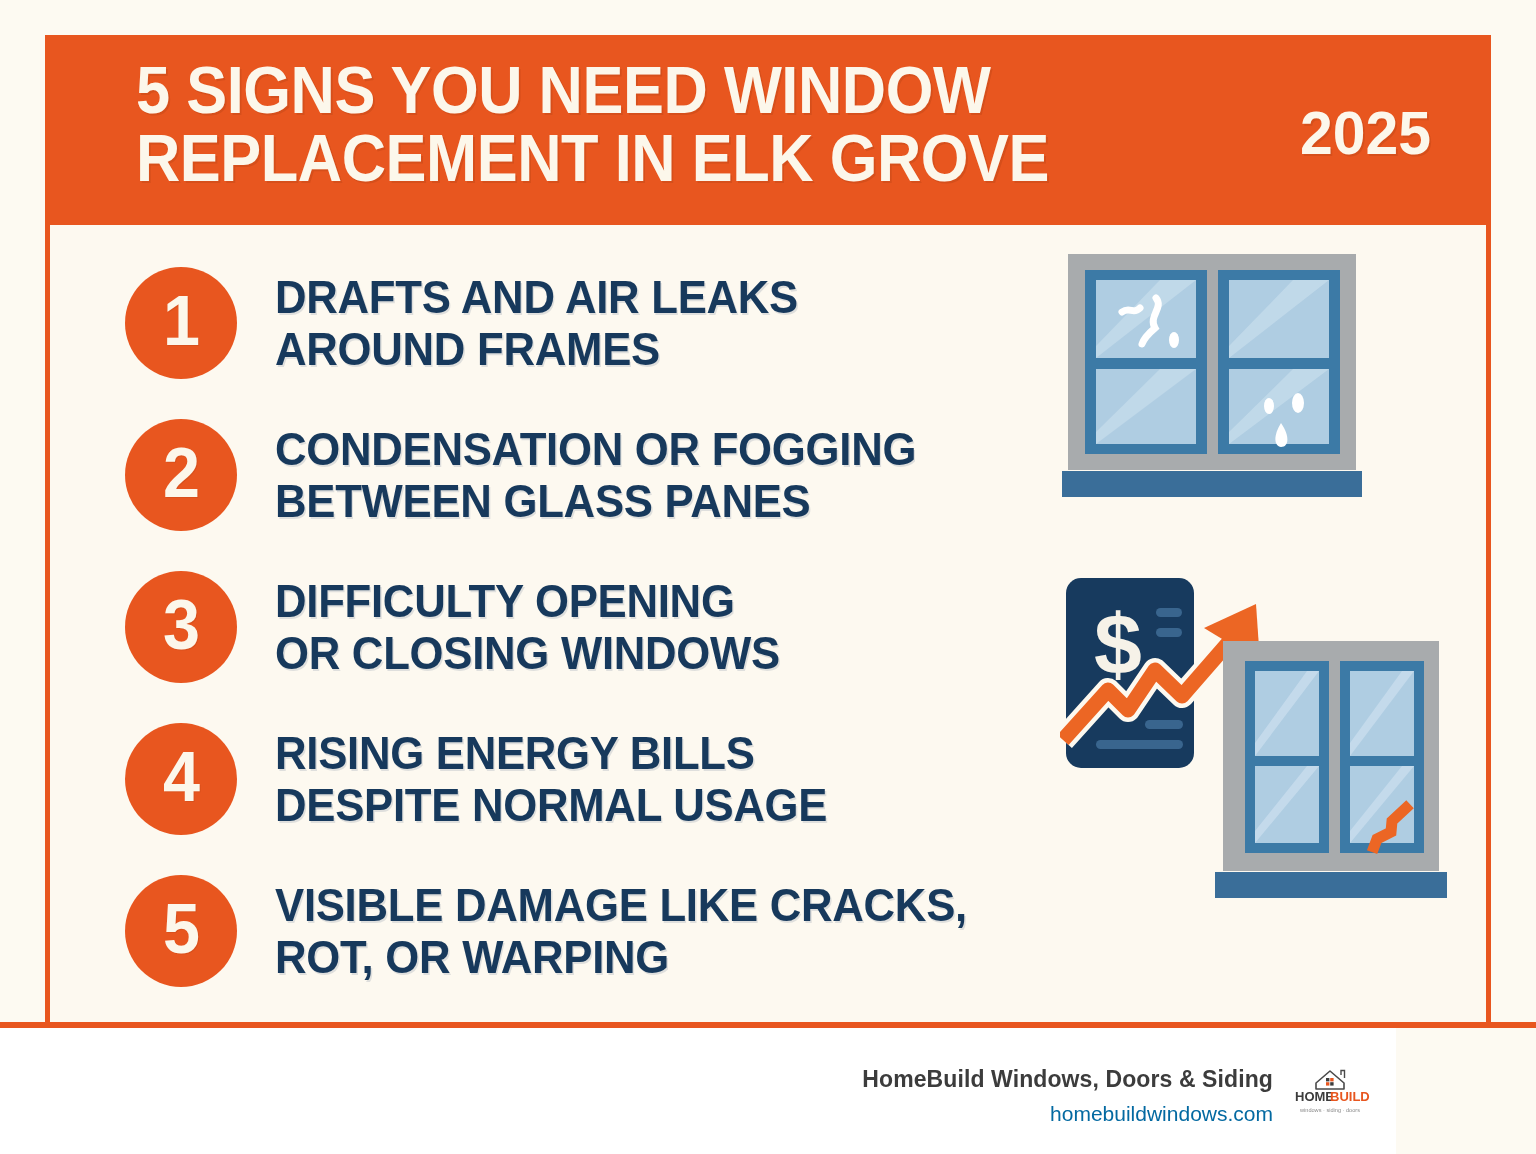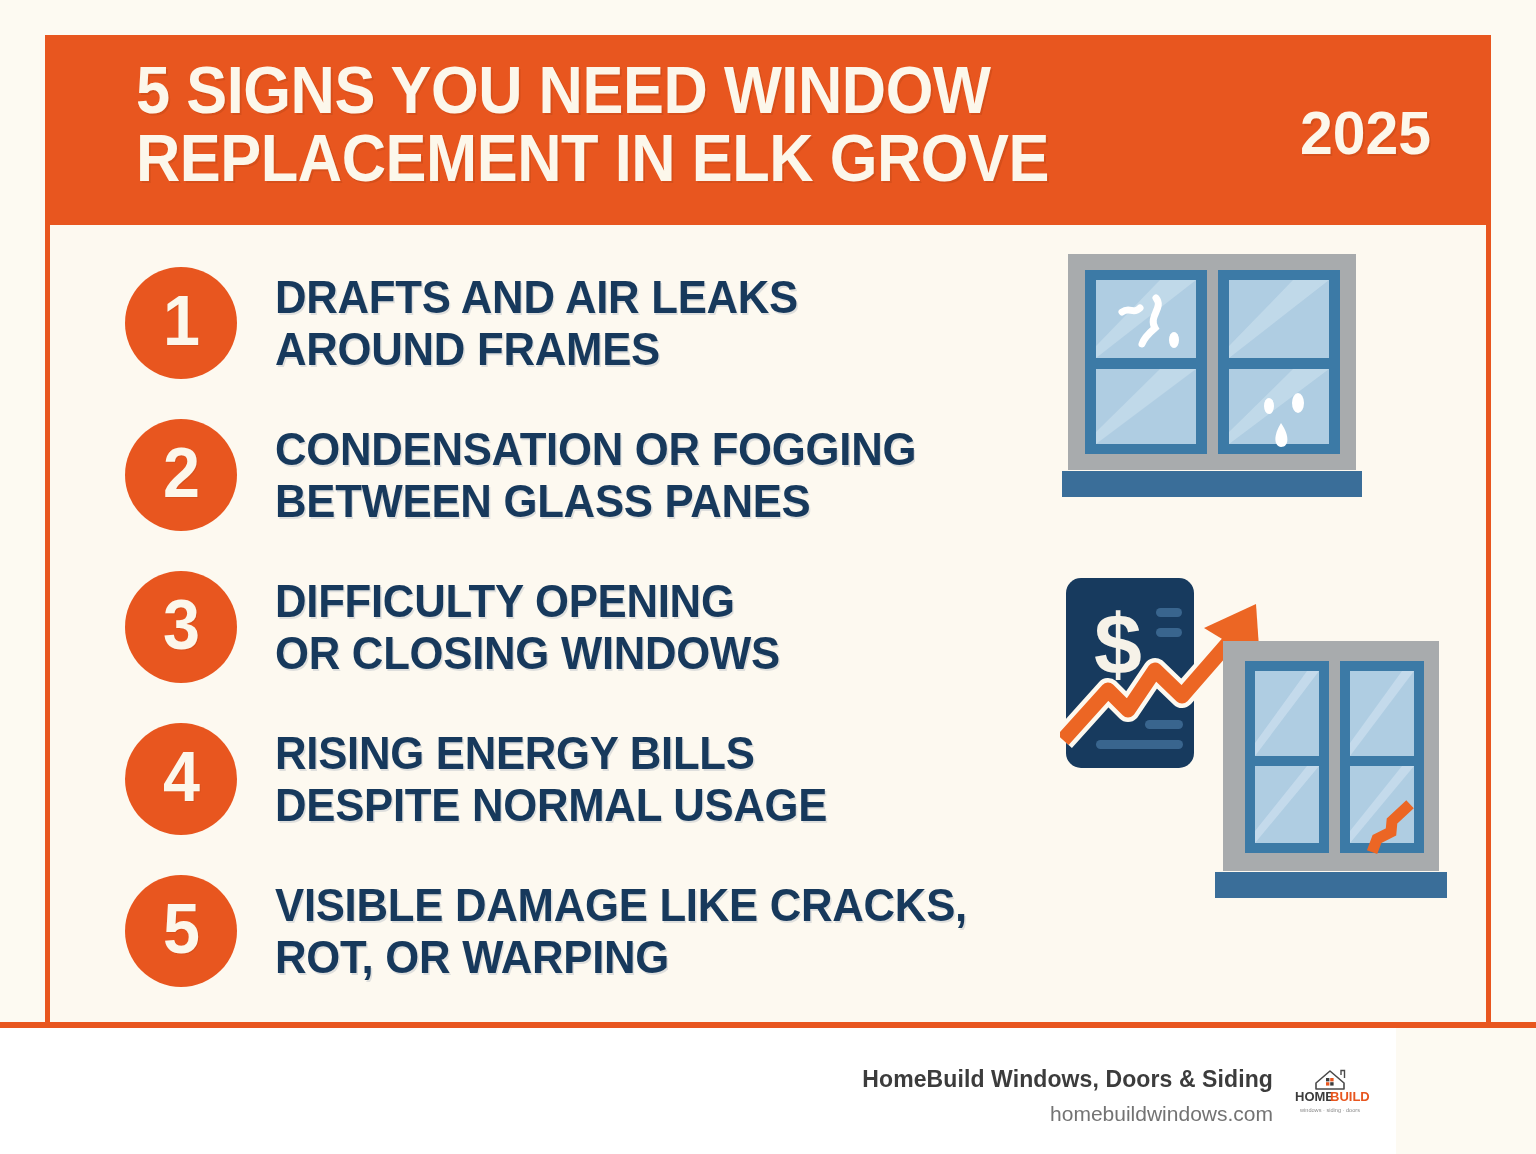--- a/index.html
+++ b/index.html
@@ -167,21 +167,21 @@
     text-align: right;
   }
   #footer-company {
     color: #3C3C3C;
     font-size: 23px;
     font-weight: bold;
     letter-spacing: 0.1px;
     white-space: nowrap;
   }
   #footer-url {
-    color: #737373;
+    color: #0369a1;
     font-size: 21px;
     font-weight: normal;
     margin-top: 9px;
     white-space: nowrap;
   }
   #footer-logo {
     position: absolute;
     right: 22px;
     top: 36px;
     width: 88px;

